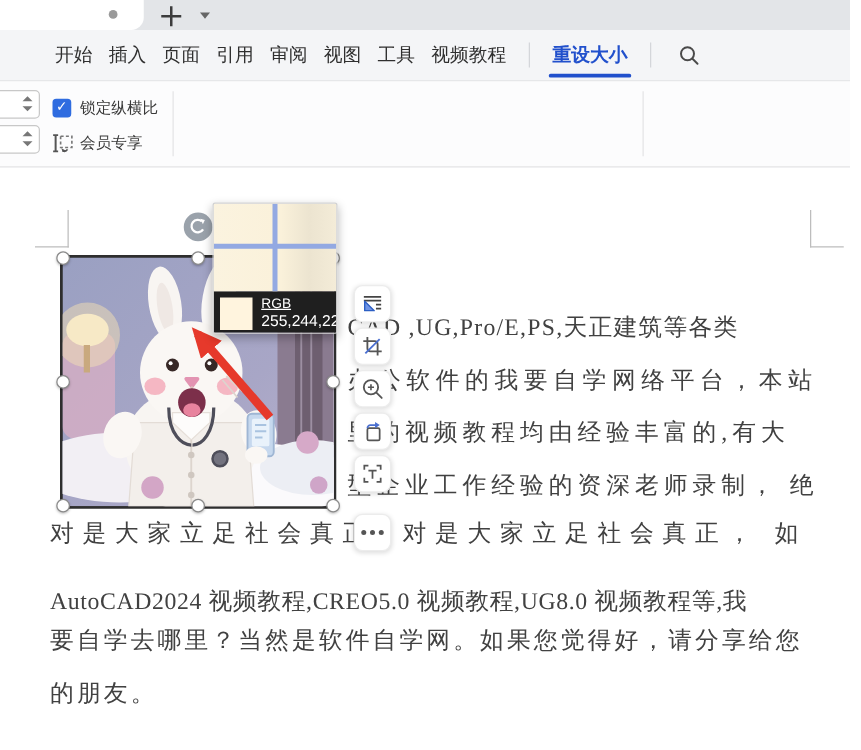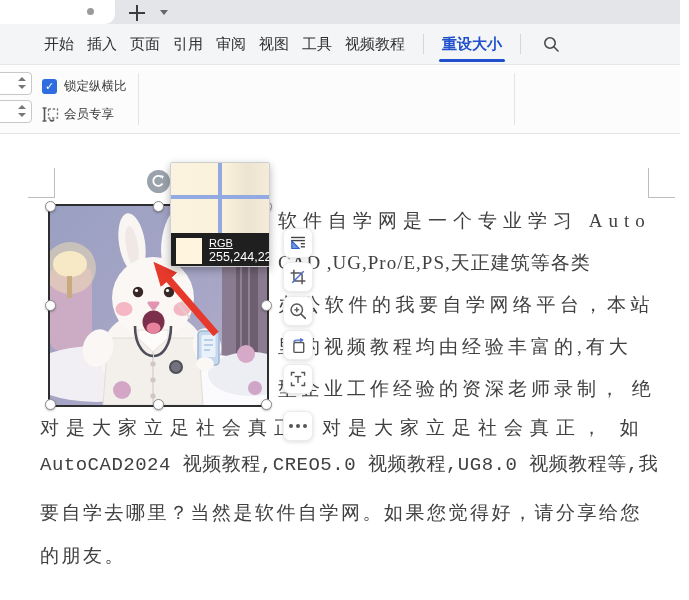--- a/index.html
+++ b/index.html
@@ -62,21 +62,21 @@
        font-family:"Liberation Serif","DejaVu Serif",serif;font-size:19px;color:#414141;}
   .cmark{position:absolute;background:#bdbdbd;}
   .tline{position:absolute;height:26px;line-height:26px;white-space:nowrap;cursor:text;}
   .r1{left:278px;top:73px;letter-spacing:6px;}
   .r2{left:278px;top:115px;letter-spacing:1px;}
   .r3{left:278px;top:157px;letter-spacing:4.5px;}
   .r4{left:278px;top:199px;letter-spacing:4px;}
   .r5{left:278px;top:241px;letter-spacing:4px;}
   .f1{left:40px;top:280px;letter-spacing:7px;}
   .f1 .part2{margin-left:22px;}
-  .f2{left:40px;top:317px;letter-spacing:0.5px;font-family:Liberation Mono, monospace;}
+  .f2{left:40px;top:334px;letter-spacing:0.5px;}
   .f3{left:40px;top:365px;letter-spacing:2.5px;}
   .f4{left:40px;top:408px;letter-spacing:2.5px;}
 
   
   .pic{position:absolute;left:50px;top:71px;width:217px;height:199px;box-shadow:0 0 0 2px #2e2e2e;cursor:move;}
   .pic svg{display:block;}
   .handle{position:absolute;width:11px;height:11px;border-radius:50%;background:#fff;
       border:1px solid #8a8a8a;box-shadow:0 1px 2px rgba(0,0,0,.25);z-index:6;cursor:pointer;}
   .rot{position:absolute;left:147px;top:35px;width:23px;height:23px;border-radius:50%;background:#9aa2ab;
       display:flex;align-items:center;justify-content:center;z-index:6;cursor:pointer;}
@@ -333,21 +333,20 @@
     </div>
   </div>
 
   <div class="doc">
 
     <div class="cmark" style="left:54px;top:33px;width:1px;height:30px;"></div>
     <div class="cmark" style="left:28px;top:62px;width:27px;height:1px;"></div>
     <div class="cmark" style="left:648px;top:33px;width:1px;height:30px;"></div>
     <div class="cmark" style="left:648px;top:62px;width:27px;height:1px;"></div>
 
-    <div class="tline r1">软件自学网是一个专业学习 Auto</div>
     <div class="tline r2">CAD ,UG,Pro/E,PS,天正建筑等各类</div>
     <div class="tline r3">办公软件的我要自学网络平台，本站</div>
     <div class="tline r4">里的视频教程均由经验丰富的,有大</div>
     <div class="tline r5">型企业工作经验的资深老师录制， 绝</div>
     <div class="tline f1"><span>对是大家立足社会真正</span><span class="part2">对是大家立足社会真正， 如</span></div>
     <div class="tline f2">AutoCAD2024 视频教程,CREO5.0 视频教程,UG8.0 视频教程等,我</div>
     <div class="tline f3">要自学去哪里？当然是软件自学网。如果您觉得好，请分享给您</div>
     <div class="tline f4">的朋友。</div>
 
     <div class="pic">

